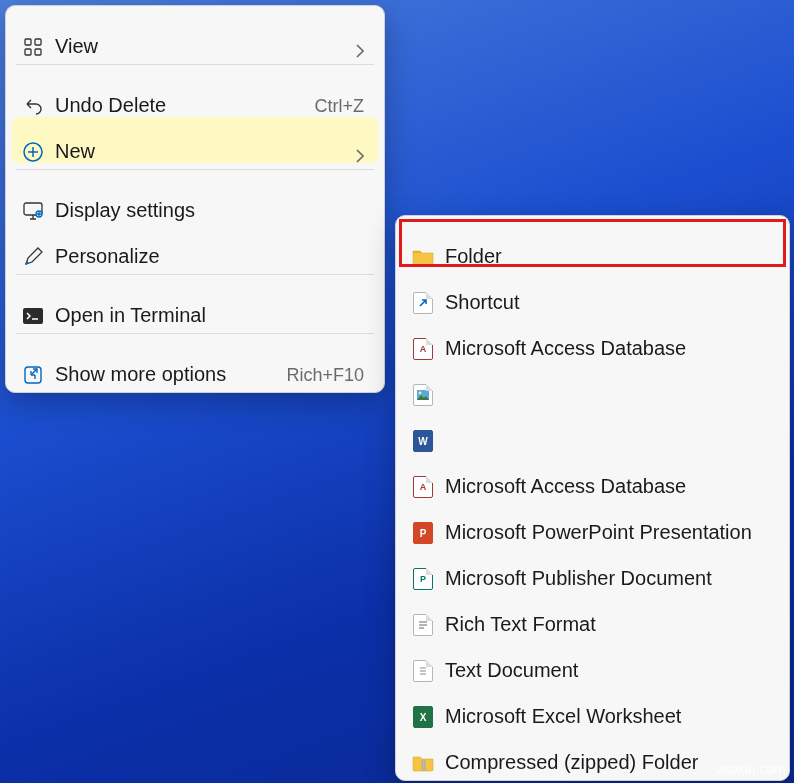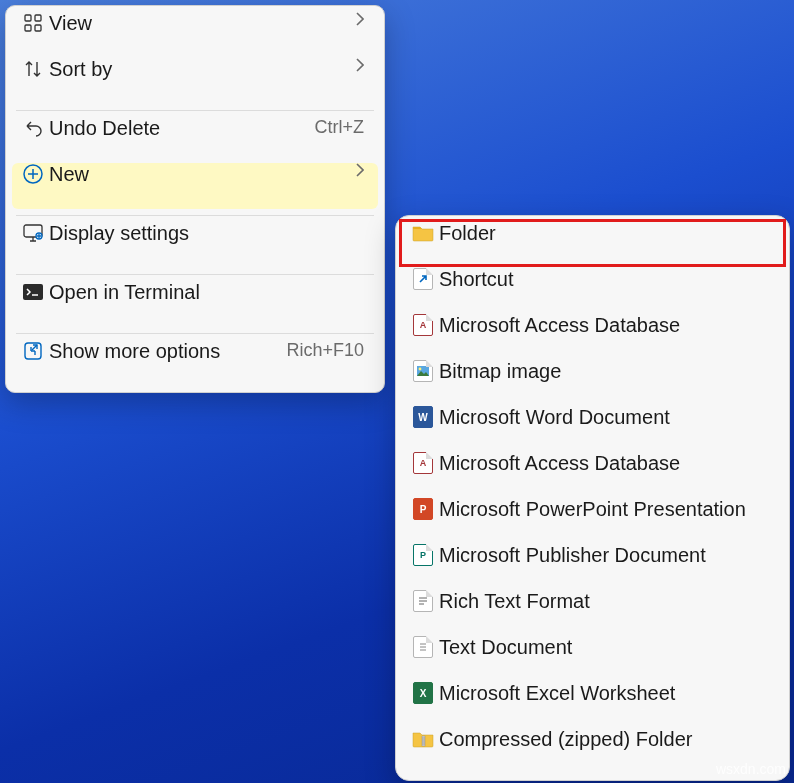--- a/index.html
+++ b/index.html
@@ -29,29 +29,28 @@
   }
   .menu-main {
     top: 5px;
     left: 5px;
     width: 380px;
   }
   .menu-sub {
     top: 215px;
     left: 395px;
     width: 395px;
-    border-radius: 14px;
   }
   .item {
     display: flex;
-    align-items: flex-start;
+    align-items: flex-end;
     height: 46px;
     border-radius: 6px;
     padding: 0 10px;
-    gap: 5px;
+    gap: 11px;
     cursor: default;
   }
   .item:hover, .item.hover {
     background: #fef9c3;
   }
   .item .ic {
     width: 22px;
     height: 22px;
     flex: 0 0 22px;
     display: flex;
@@ -133,34 +132,20 @@
       </svg>
     </span>
     <span class="label">View</span>
     <span class="chev">
       <svg width="8" height="14" viewBox="0 0 8 14" stroke="#6b6b6b" stroke-width="1.6" fill="none">
           <path d="M1 1 L7 7 L1 13"></path>
         </svg>
     </span>
   </div>
 
-  <div class="item">
-    <span class="ic">
-      <svg width="20" height="20" viewBox="0 0 20 20" stroke="#333" stroke-width="1.4" fill="none">
-        <path d="M6 3 L6 17 M3 6 L6 3 L9 6"></path>
-          <path d="M14 17 L14 3 M11 14 L14 17 L17 14"></path>
-      </svg>
-    </span>
-    <span class="label">Sort by</span>
-    <span class="chev">
-      <svg width="8" height="14" viewBox="0 0 8 14" stroke="#6b6b6b" stroke-width="1.6" fill="none">
-          <path d="M1 1 L7 7 L1 13"></path>
-        </svg>
-    </span>
-  </div>
 
 
   <div class="sep"></div>
 
   <div class="item">
     <span class="ic">
       <svg width="20" height="20" viewBox="0 0 20 20" stroke="#333" stroke-width="1.4" fill="none">
         <path d="M4 8 L8 4 M4 8 L8 12 M4 8 L13 8 A5 5 0 0 1 13 18"></path>
       </svg>
     </span>
@@ -190,20 +175,29 @@
       <svg width="22" height="20" viewBox="0 0 22 20" stroke="#333" stroke-width="1.3" fill="none">
         <rect x="2" y="2" width="18" height="12" rx="2"></rect>
           <path d="M8 18 L14 18 M11 14 L11 18"></path>
         <circle cx="17" cy="13" r="3" fill="#f7f7f7" stroke="#0067c0"></circle>
           <path d="M17 11 L17 15 M15 13 L19 13" stroke="#0067c0"></path>
       </svg>
     </span>
     <span class="label">Display settings</span>
   </div>
 
+  <div class="item">
+    <span class="ic">
+      <svg width="22" height="22" viewBox="0 0 22 22" stroke="#333" stroke-width="1.3" fill="none">
+        <path d="M4 18 L6 12 L16 2 L20 6 L10 16 L4 18 Z"></path>
+          <path d="M4 18 L6 16" stroke="#0067c0" stroke-width="2"></path>
+      </svg>
+    </span>
+    <span class="label">Personalize</span>
+  </div>
 
   <div class="sep"></div>
 
   <div class="item">
     <span class="ic">
       <svg width="22" height="18" viewBox="0 0 22 18">
         <rect x="1" y="1" width="20" height="16" rx="2" fill="#2b2b2b"></rect>
         <path d="M5 6 L8 9 L5 12" stroke="#fff" stroke-width="1.5" fill="none"></path>
           <path d="M10 12 L16 12" stroke="#fff" stroke-width="1.5"></path>
       </svg>
@@ -266,30 +260,28 @@
     <span class="ic">
       <div class="file-ic">
           <div class="corner"></div>
         <svg width="12" height="10" viewBox="0 0 12 10">
             <rect width="12" height="10" fill="#5aa7e0"></rect>
             <circle cx="3" cy="3" r="1.4" fill="#fff176"></circle>
             <path d="M0 10 L4 5 L7 8 L9 6 L12 10 Z" fill="#3b7a3b"></path>
           </svg>
       </div>
     </span>
-    <span class="label">Bitmap image</span>
   </div>
 
   <div class="item">
     <span class="ic">
       <div class="file-ic" style="border-color:#2b579a;color:#fff;background:#2b579a">
           <span style="font-size:10px">W</span>
         </div>
     </span>
-    <span class="label">Microsoft Word Document</span>
   </div>
 
   <div class="item">
     <span class="ic">
       <div class="file-ic" style="border-color:#a4373a;color:#a4373a">
           <div class="corner"></div>
           <span style="font-size:9px">A</span>
         </div>
     </span>
     <span class="label">Microsoft Access Database</span>

